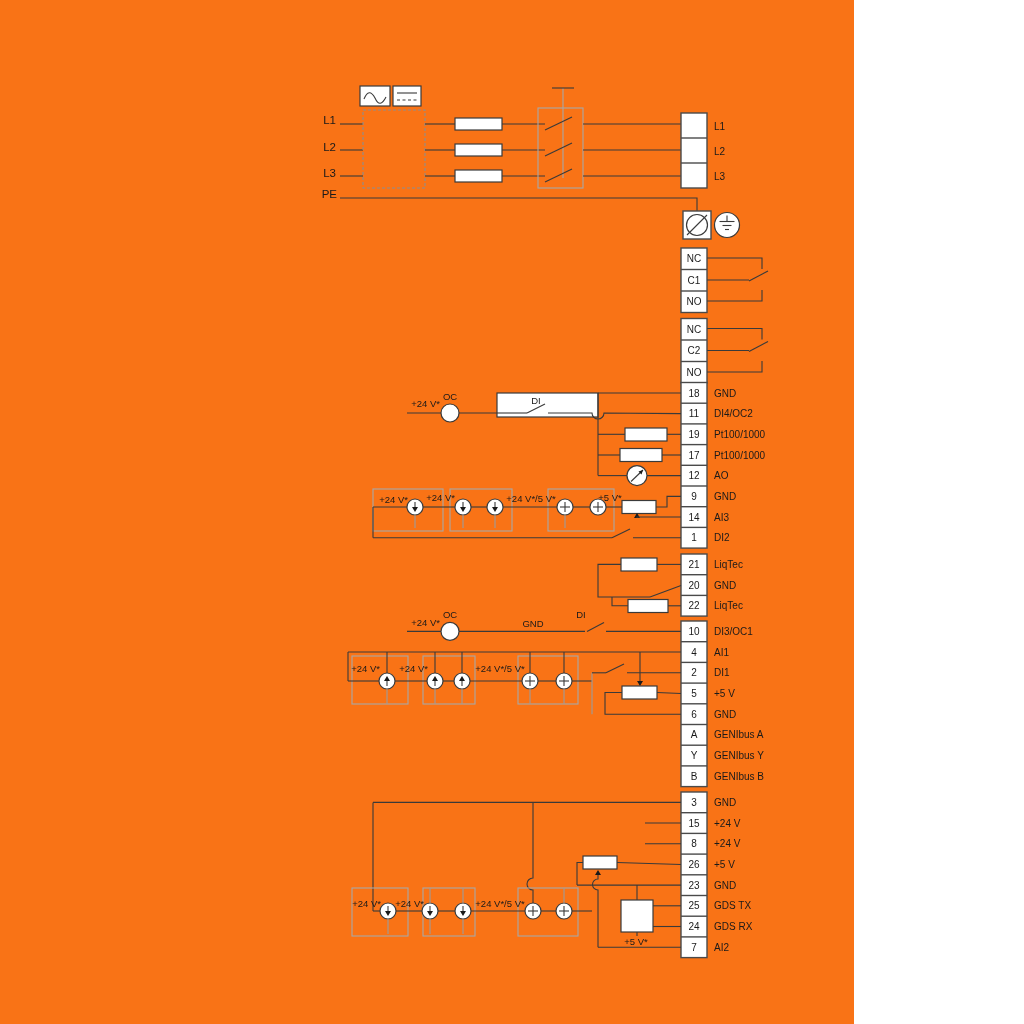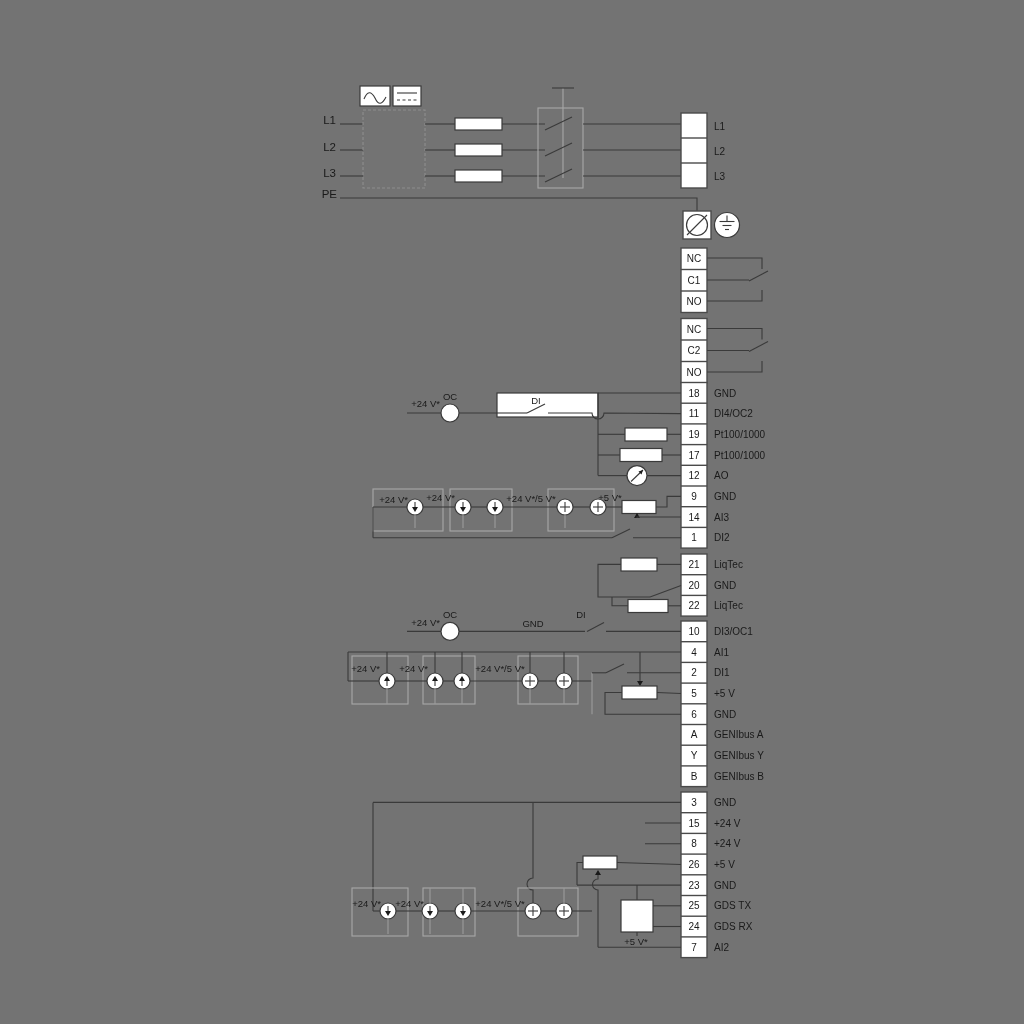--- a/index.html
+++ b/index.html
@@ -1,16 +1,16 @@
 <!DOCTYPE html>
 <html><head>
 <meta charset="utf-8">
 <style>
   html,body{margin:0;padding:0;background:#ffffff;}
-  .canvas{position:relative;width:1024px;height:1024px;background:#737373;overflow:hidden;text-align:center;}
+  .canvas{position:relative;width:854px;height:1024px;background:#f97316;overflow:hidden;text-align:center;}
   svg{display:block;}
   text{font-family:"Liberation Sans","DejaVu Sans",sans-serif;fill:#1a1a1a;}
   .t11{font-size:11.5px;}
   .t10{font-size:10px;}
   .t9{font-size:9.5px;}
   .vc{dominant-baseline:central;}
   .w{stroke:#3a3a3a;stroke-width:1.1;fill:none;}
   .wg{stroke:#9c9c9c;stroke-width:1.1;fill:none;}
   .box{stroke:#4a4a4a;stroke-width:1.4;fill:#ffffff;}
   .comp{stroke:#3a3a3a;stroke-width:1.2;fill:#ffffff;}

